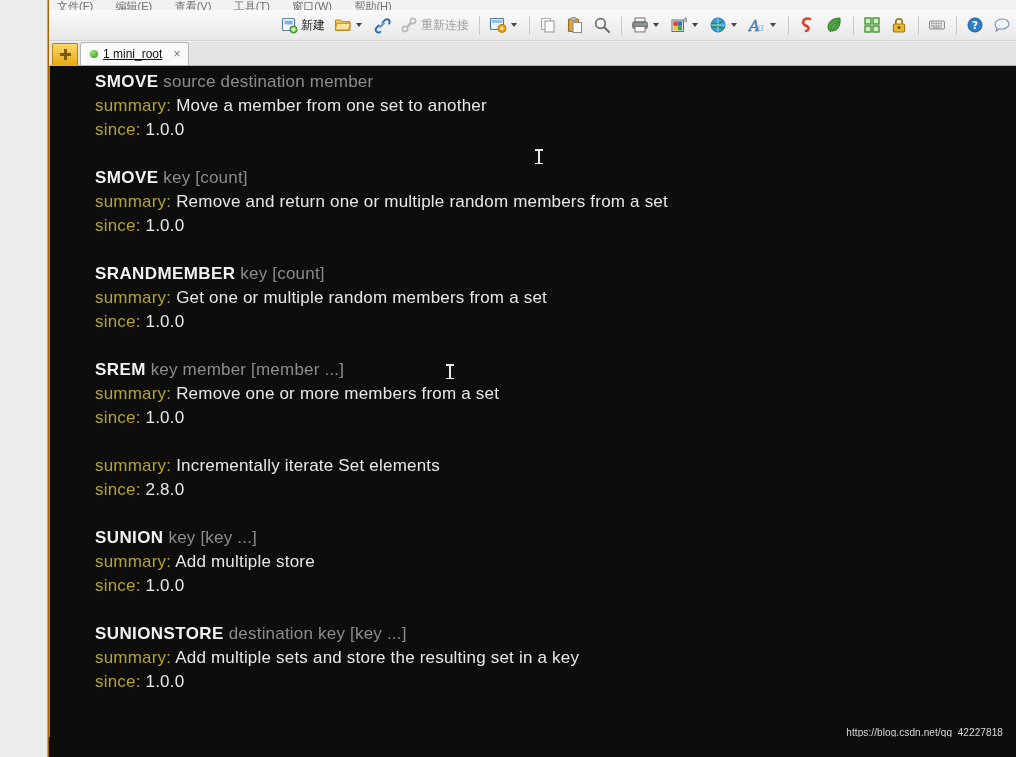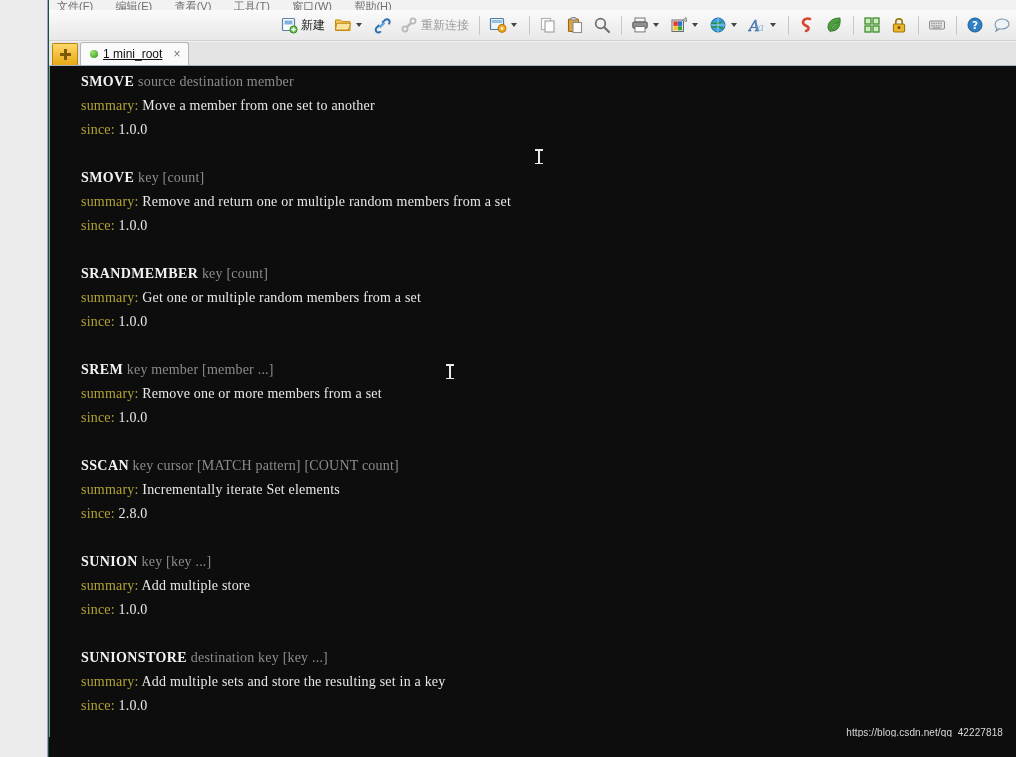--- a/index.html
+++ b/index.html
@@ -8,21 +8,21 @@
     width: 1016px; height: 757px;
     overflow: hidden;
     background: #ebebeb;
     font-family: "Liberation Sans", sans-serif;
   }
 
   #app {
     position: relative;
     width: 1016px;
     height: 757px;
-    background: #14532d;
+    background: #a16207;
   }
 
   
   .left-panel {
     position: absolute;
     left: 0; top: 0;
     width: 48px; height: 757px;
     background: #ececec;
     border-right: 1px solid #9aa7bd;
   }
@@ -166,23 +166,23 @@
   .term-inner {
     position: absolute;
     left: 0; top: 0;
     width: 967px;
     padding: 4px 0 0 0;
   }
 
   .line {
     height: 24px;
     line-height: 24px;
-    padding-left: 31px;
-    font-family: Liberation Serif, serif;
-    font-size: 14px;
+    padding-left: 45px;
+    font-family: Liberation Sans, sans-serif;
+    font-size: 17px;
     white-space: pre;
     letter-spacing: 0.2px;
   }
   .line.blank { height: 24px; }
 
   .cmd   { color: #f2f2f2; font-weight: bold; letter-spacing: 0.4px; }
   .args  { color: #8c8c8c; }
   .lbl-y { color: #b3a432; margin-top: 34px; }
   .val   { color: #e8e8e8; }
 
@@ -494,21 +494,20 @@
         <div class="line"><span class="lbl-y">since:</span><span class="val"> 1.0.0</span></div>
         <div class="line blank">&nbsp;</div>
         <div class="line"><span class="cmd">SRANDMEMBER</span><span class="args"> key [count]</span></div>
         <div class="line"><span class="lbl-y">summary:</span><span class="val"> Get one or multiple random members from a set</span></div>
         <div class="line"><span class="lbl-y">since:</span><span class="val"> 1.0.0</span></div>
         <div class="line blank">&nbsp;</div>
         <div class="line"><span class="cmd">SREM</span><span class="args"> key member [member ...]</span></div>
         <div class="line"><span class="lbl-y">summary:</span><span class="val"> Remove one or more members from a set</span></div>
         <div class="line"><span class="lbl-y">since:</span><span class="val"> 1.0.0</span></div>
         <div class="line blank">&nbsp;</div>
-        <div class="line"><span class="cmd">SSCAN</span><span class="args"> key cursor [MATCH pattern] [COUNT count]</span></div>
         <div class="line"><span class="lbl-y">summary:</span><span class="val"> Incrementally iterate Set elements</span></div>
         <div class="line"><span class="lbl-y">since:</span><span class="val"> 2.8.0</span></div>
         <div class="line blank">&nbsp;</div>
         <div class="line"><span class="cmd">SUNION</span><span class="args"> key [key ...]</span></div>
         <div class="line"><span class="lbl-y">summary:</span><span class="val"> Add multiple store</span></div>
         <div class="line"><span class="lbl-y">since:</span><span class="val"> 1.0.0</span></div>
         <div class="line blank">&nbsp;</div>
         <div class="line"><span class="cmd">SUNIONSTORE</span><span class="args"> destination key [key ...]</span></div>
         <div class="line"><span class="lbl-y">summary:</span><span class="val"> Add multiple sets and store the resulting set in a key</span></div>
         <div class="line"><span class="lbl-y">since:</span><span class="val"> 1.0.0</span></div>

